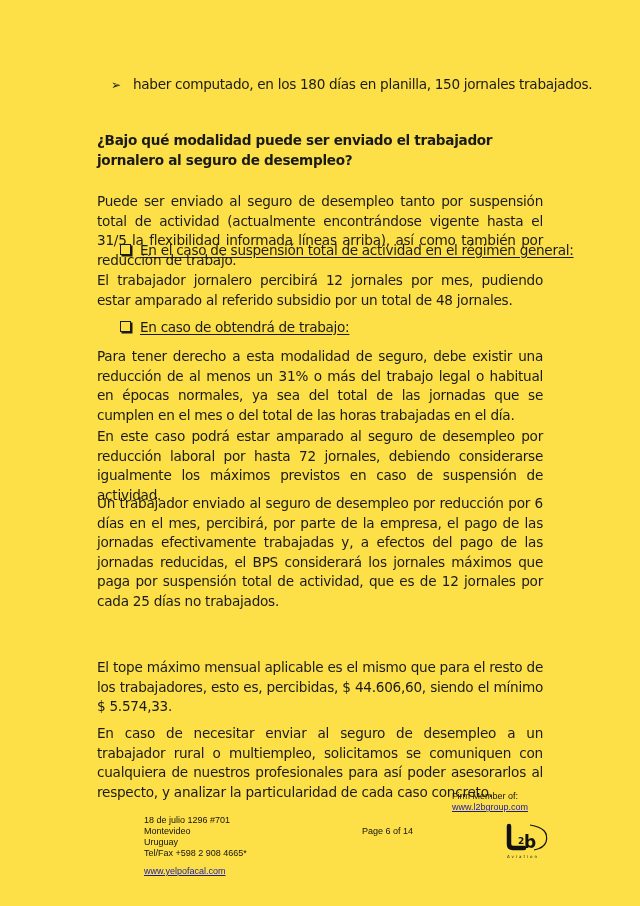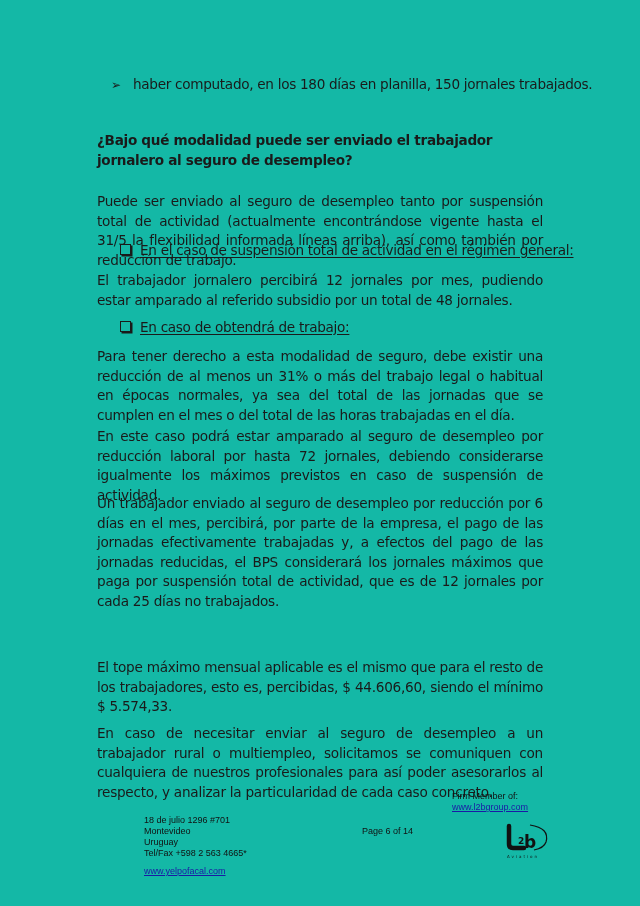--- a/index.html
+++ b/index.html
@@ -1,17 +1,17 @@
 <!DOCTYPE html>
 <html><head>
 <meta charset="utf-8">
 <style>
   html, body { margin: 0; padding: 0; background: #ffffff; }
   body { width: 640px; height: 906px; position: relative; overflow: hidden; font-family: "DejaVu Sans", sans-serif; color: #1a1a1a; }
-  .page { position: absolute; left: 0; top: 0; width: 640px; height: 906px; background: #14b8a6; }
+  .page { position: absolute; left: 0; top: 0; width: 640px; height: 906px; background: #fde047; }
   .body-text { position: absolute; left: 97px; width: 446px; font-size: 13.6px; line-height: 19.5px; text-align: justify; letter-spacing: -0.25px; }
   .bullet-line { position: absolute; font-size: 13.6px; line-height: 19.5px; letter-spacing: -0.3px; white-space: nowrap; }
   .arrow { display: inline-block; width: 22px; font-size: 12px; }
   .box { display: inline-block; width: 9px; height: 9px; border: 1.3px solid #1a1a1a; box-shadow: 1.5px 1.5px 0 #1a1a1a; margin-right: 9px; vertical-align: 0px; }
   .u { text-decoration: underline; text-underline-offset: 2px; }
   .heading { position: absolute; left: 97px; width: 446px; font-weight: bold; font-size: 13.6px; line-height: 19.5px; letter-spacing: -0.3px; }
   .footer { position: absolute; font-family: "Liberation Sans", sans-serif; font-size: 9px; line-height: 11px; color: #111; margin-left: 42px; }
   .footer a, .link { color: #1a1aa6; text-decoration: underline; }
   .logo { position: absolute; left: 504px; top: 820px; width: 48px; height: 40px; }
 </style>
@@ -46,21 +46,21 @@
 
 
   <div class="body-text" style="top:658px;">El tope máximo mensual aplicable es el mismo que para el resto de los trabajadores, esto es, percibidas, $ 44.606,60, siendo el mínimo $ 5.574,33.</div>
 
   <div class="body-text" style="top:724px;">En caso de necesitar enviar al seguro de desempleo a un trabajador rural o multiempleo, solicitamos se comuniquen con cualquiera de nuestros profesionales para así poder asesorarlos al respecto, y analizar la particularidad de cada caso concreto.</div>
 
   <div class="footer" style="left:102px; top:815px;">
     <div>18 de julio 1296 #701</div>
     <div>Montevideo</div>
     <div>Uruguay</div>
-    <div>Tel/Fax +598 2 563 4665*</div>
+    <div>Tel/Fax +598 2 908 4665*</div>
   </div>
 
   <div class="footer" style="left:102px; top:866px;">
     <a class="link">www.yelpofacal.com</a>
   </div>
 
   <div class="footer" style="left:298px; top:826px;padding-left:22px;">Page 6 of 14</div>
 
   <div class="footer" style="left:410px; top:791px; width:75px; text-align:left;">
     <div>Firm Member of:</div>

